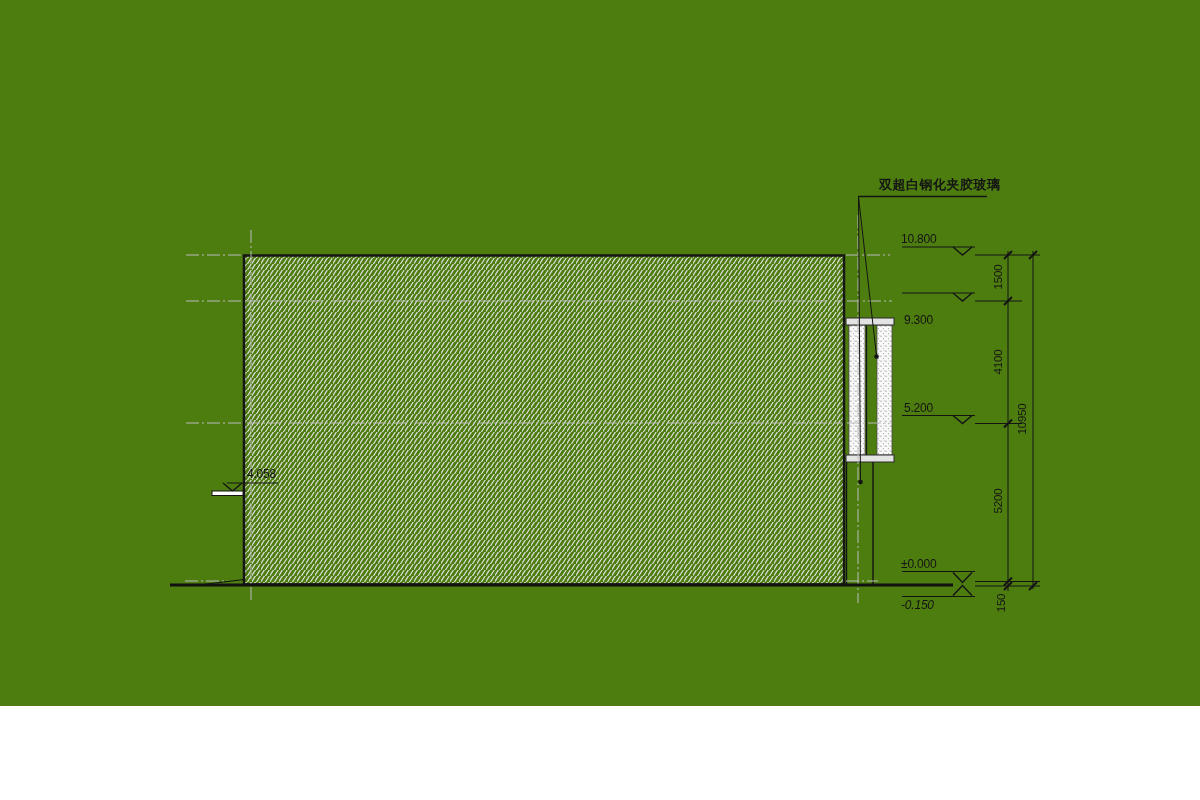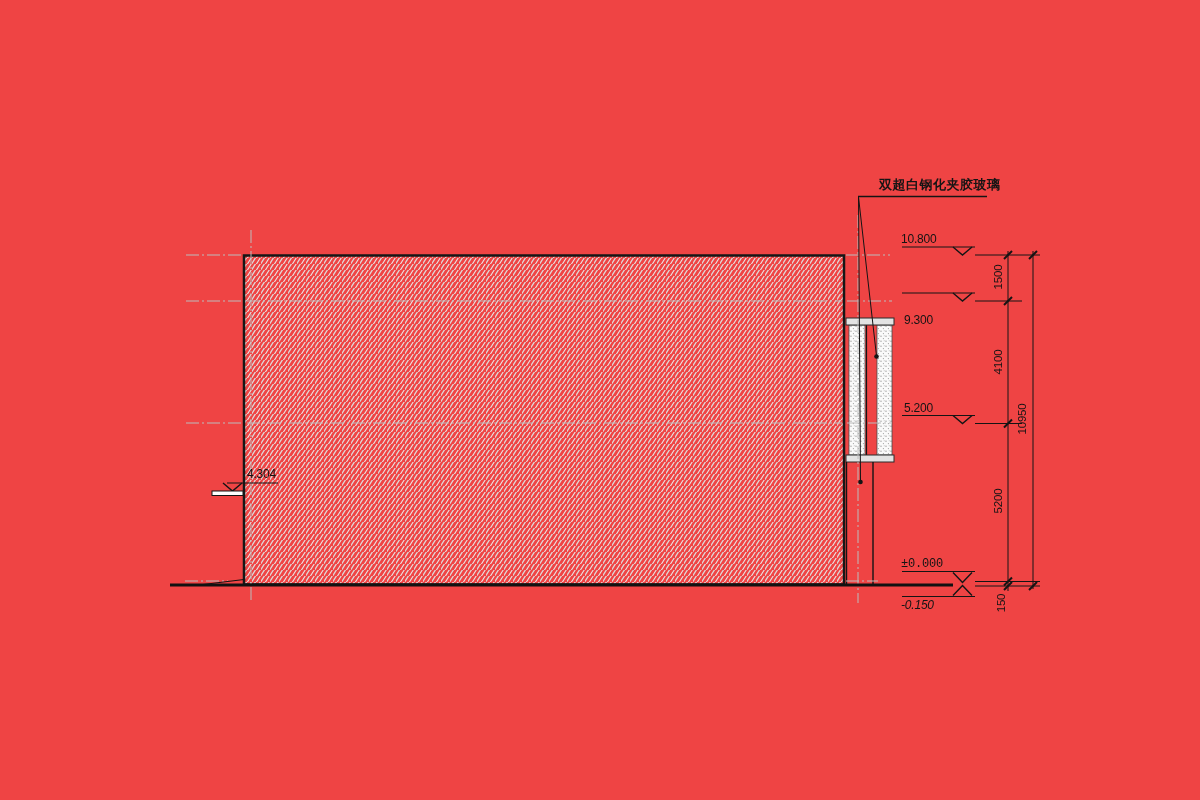--- a/index.html
+++ b/index.html
@@ -1,16 +1,16 @@
 <!DOCTYPE html>
 <html><head>
 <meta charset="utf-8">
 <style>
   html,body{margin:0;padding:0;background:#fff;}
-  #canvas{position:relative;width:1200px;height:800px;background:#ef4444;overflow:hidden;
+  #canvas{position:relative;width:1200px;height:706px;background:#4d7c0f;overflow:hidden;
           font-family:"Liberation Sans","DejaVu Sans",sans-serif;color:#141414;}
   #linework{position:absolute;left:0;top:0;width:1200px;height:800px;}
   .txt{position:absolute;white-space:nowrap;color:#141414;}
   .lvl{font-size:12px;letter-spacing:-0.2px;}
   .note{font-size:13px;font-weight:600;letter-spacing:0.5px;}
   .vdim{width:70px;height:14px;line-height:14px;text-align:center;
         transform:rotate(-90deg);font-size:11.5px;letter-spacing:-0.2px;}
 </style>
 </head>
 <body>
@@ -107,22 +107,22 @@
         <line x1="1029" y1="590" x2="1037" y2="582"></line>
       </g>
     </g>
   </svg>
 
   <div class="txt note" style="left:879px;top:176px;">双超白钢化夹胶玻璃</div>
 
   <div class="txt lvl" style="left:901px;top:232px;">10.800</div>
   <div class="txt lvl" style="left:904px;top:279px;margin-top:34px;">9.300</div>
   <div class="txt lvl" style="left:904px;top:401px;">5.200</div>
-  <div class="txt lvl" style="left:247px;top:467px;">4.304</div>
-  <div class="txt lvl" style="left:901px;top:557px;font-family:Liberation Mono, monospace;">±0.000</div>
+  <div class="txt lvl" style="left:247px;top:467px;">4.058</div>
+  <div class="txt lvl" style="left:901px;top:557px;">±0.000</div>
   <div class="txt lvl" style="left:901px;top:598px;font-style:italic;">-0.150</div>
 
   <div class="txt vdim" style="left:963px;top:270px;">1500</div>
   <div class="txt vdim" style="left:963px;top:355px;">4100</div>
   <div class="txt vdim" style="left:963px;top:494px;">5200</div>
   <div class="txt vdim" style="left:966px;top:596px;">150</div>
   <div class="txt vdim" style="left:987px;top:412px;">10950</div>
 
 </div>
 

